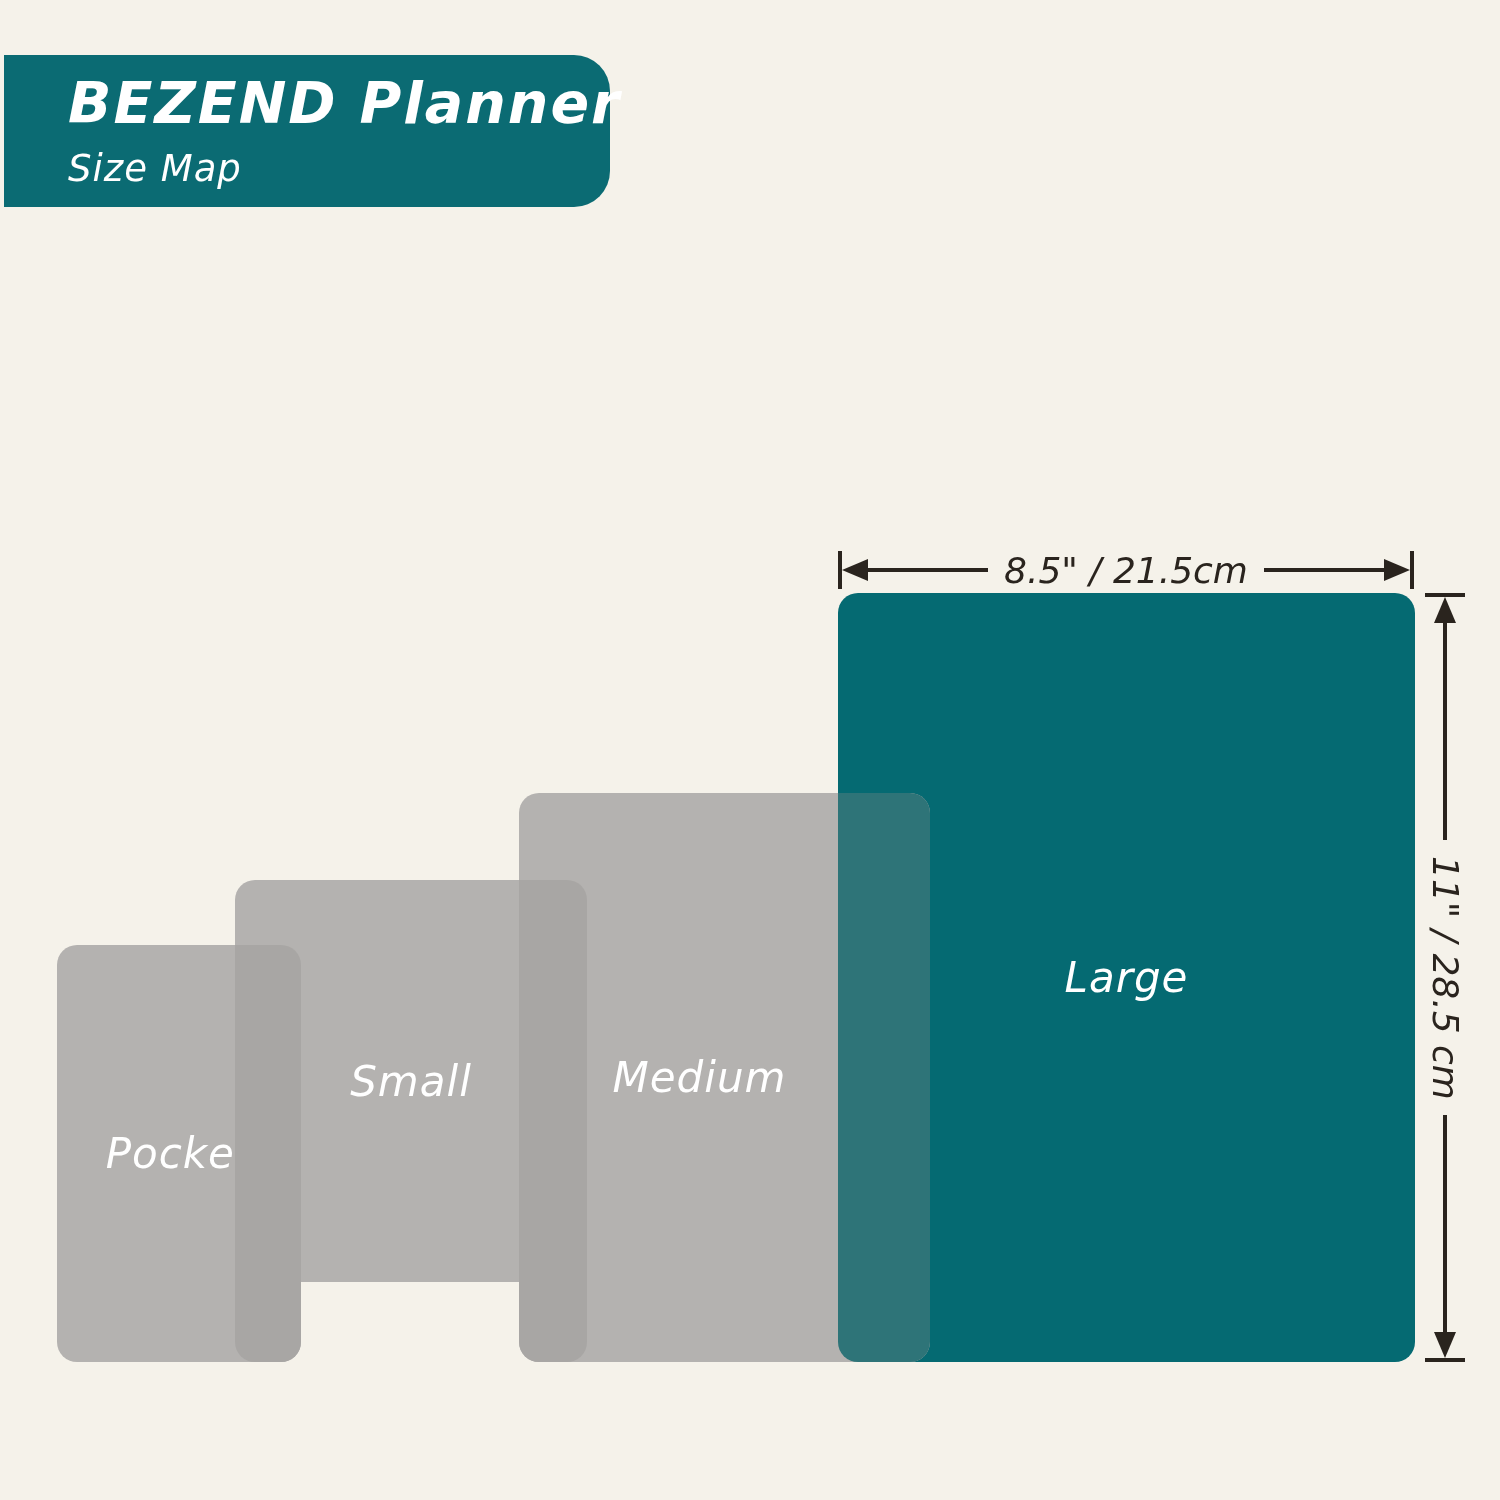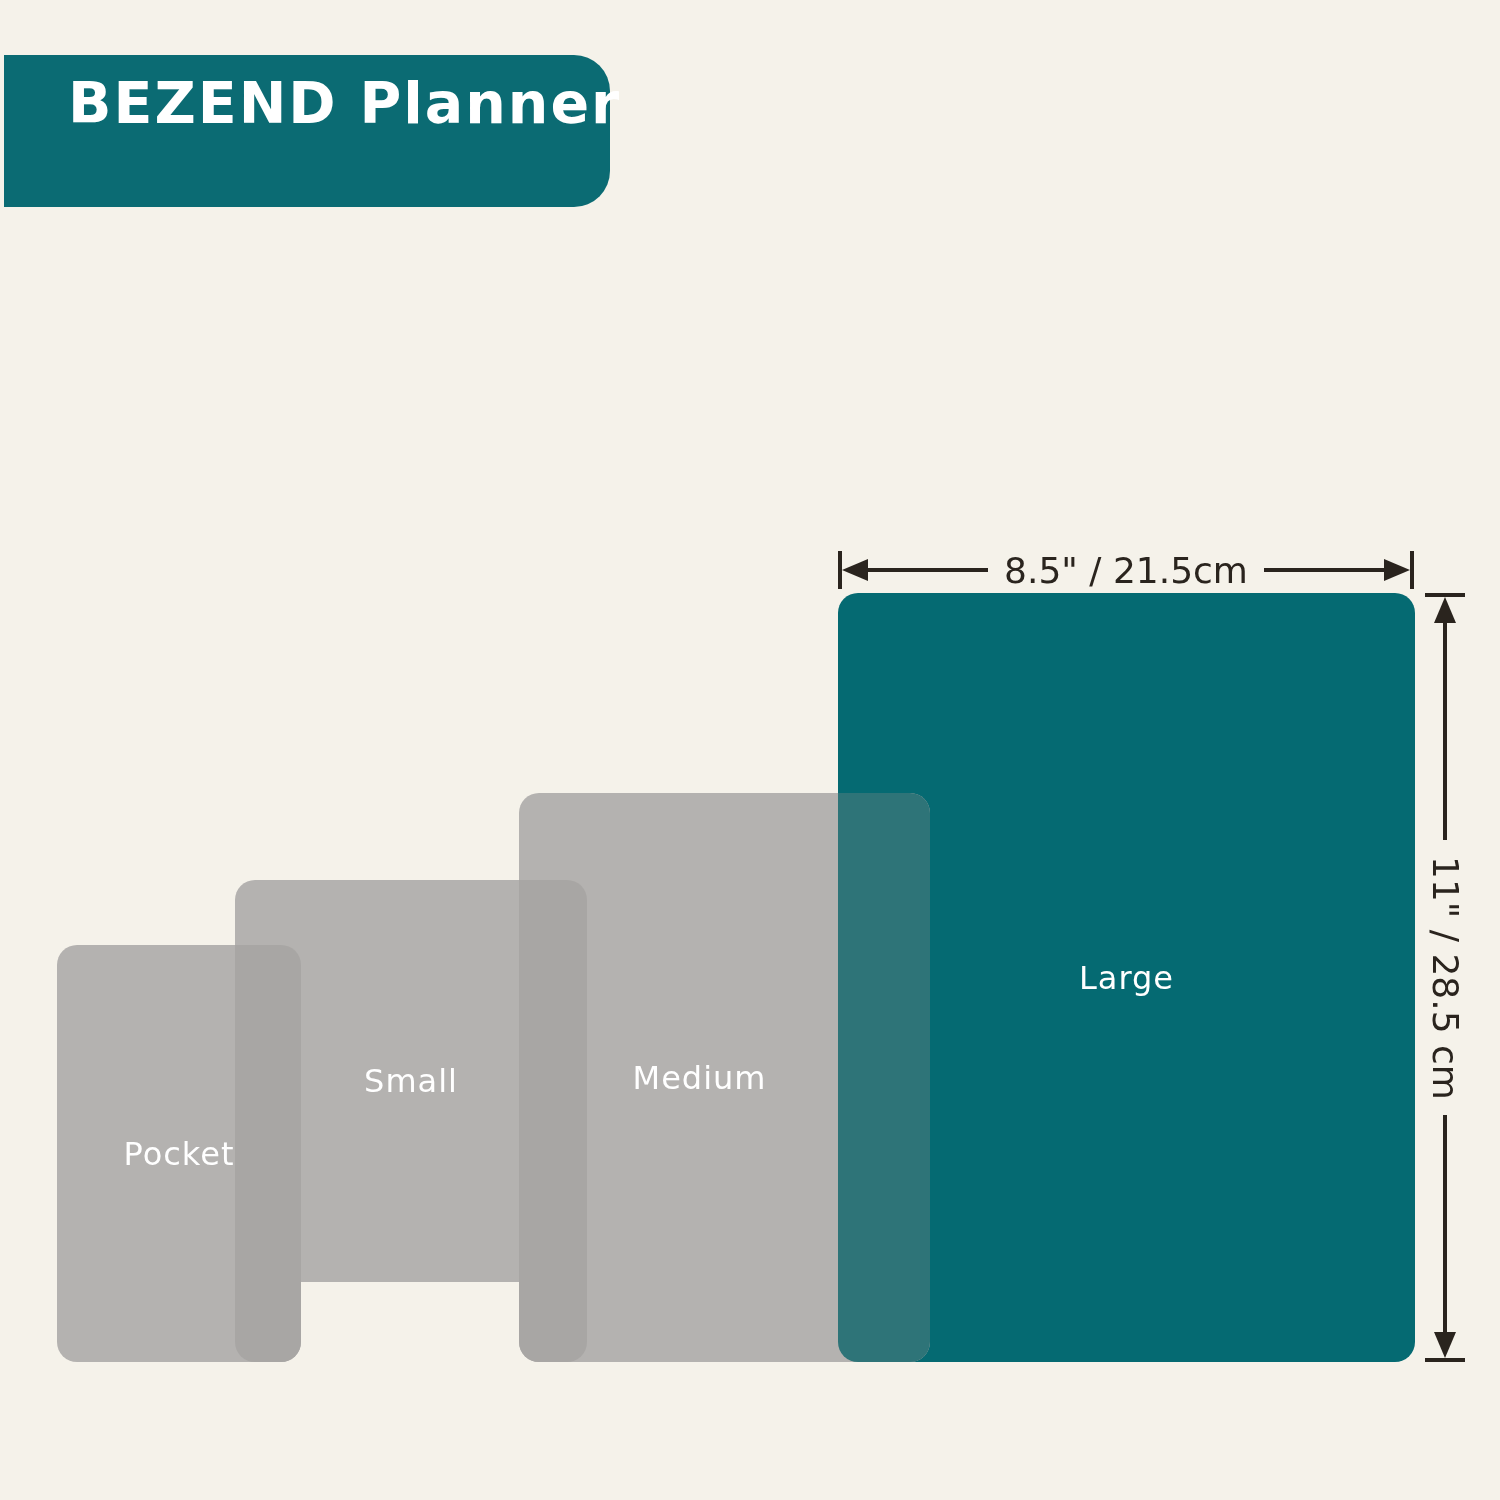--- a/index.html
+++ b/index.html
@@ -3,20 +3,21 @@
 <meta charset="utf-8">
 <style>
   html, body { margin: 0; padding: 0; background: #ffffff; }
   .canvas {
     position: relative;
     width: 1500px;
     height: 1500px;
     background: #F5F2EA;
     overflow: hidden;
     font-family: "DejaVu Sans", sans-serif;
+    font-style: italic;
   }
 
   
   .badge {
     position: absolute;
     left: 4px;
     top: 55px;
     width: 606px;
     height: 152px;
     background: #0B6B73;
@@ -44,21 +45,21 @@
   
   .rect {
     position: absolute;
     border-radius: 20px;
     display: flex;
     align-items: center;
     justify-content: center;
   }
   .rect .size-label {
     color: #ffffff;
-    font-size: 32px;
+    font-size: 42px;
     letter-spacing: 1px;
     white-space: nowrap;
   }
   .rect.pocket { left: 57px;  top: 945px; width: 244px; height: 417px; background: #B4B2B0; }
   .rect.small  { left: 235px; top: 880px; width: 352px; height: 402px; background: #B4B2B0; }
   .rect.medium { left: 519px; top: 793px; width: 411px; height: 569px; background: #B4B2B0; }
   .rect.large  { left: 838px; top: 593px; width: 577px; height: 769px; background: #056A72; }
   .rect.medium .size-label { margin-right: 50px; }
 
   
@@ -104,20 +105,21 @@
   .dim-h .dim-text { padding: 0 16px; }
   .dim-v .dim-text { writing-mode: vertical-rl; padding: 16px 0; }
 </style>
 </head>
 <body>
 
 <div class="canvas">
 
   <div class="badge">
     <div class="title">BEZEND Planner</div>
+    <div class="subtitle">Size Map</div>
   </div>
 
   <div class="rect large">
     <span class="size-label">Large</span>
   </div>
 
   <div class="rect medium">
     <span class="size-label">Medium</span>
   </div>
 

